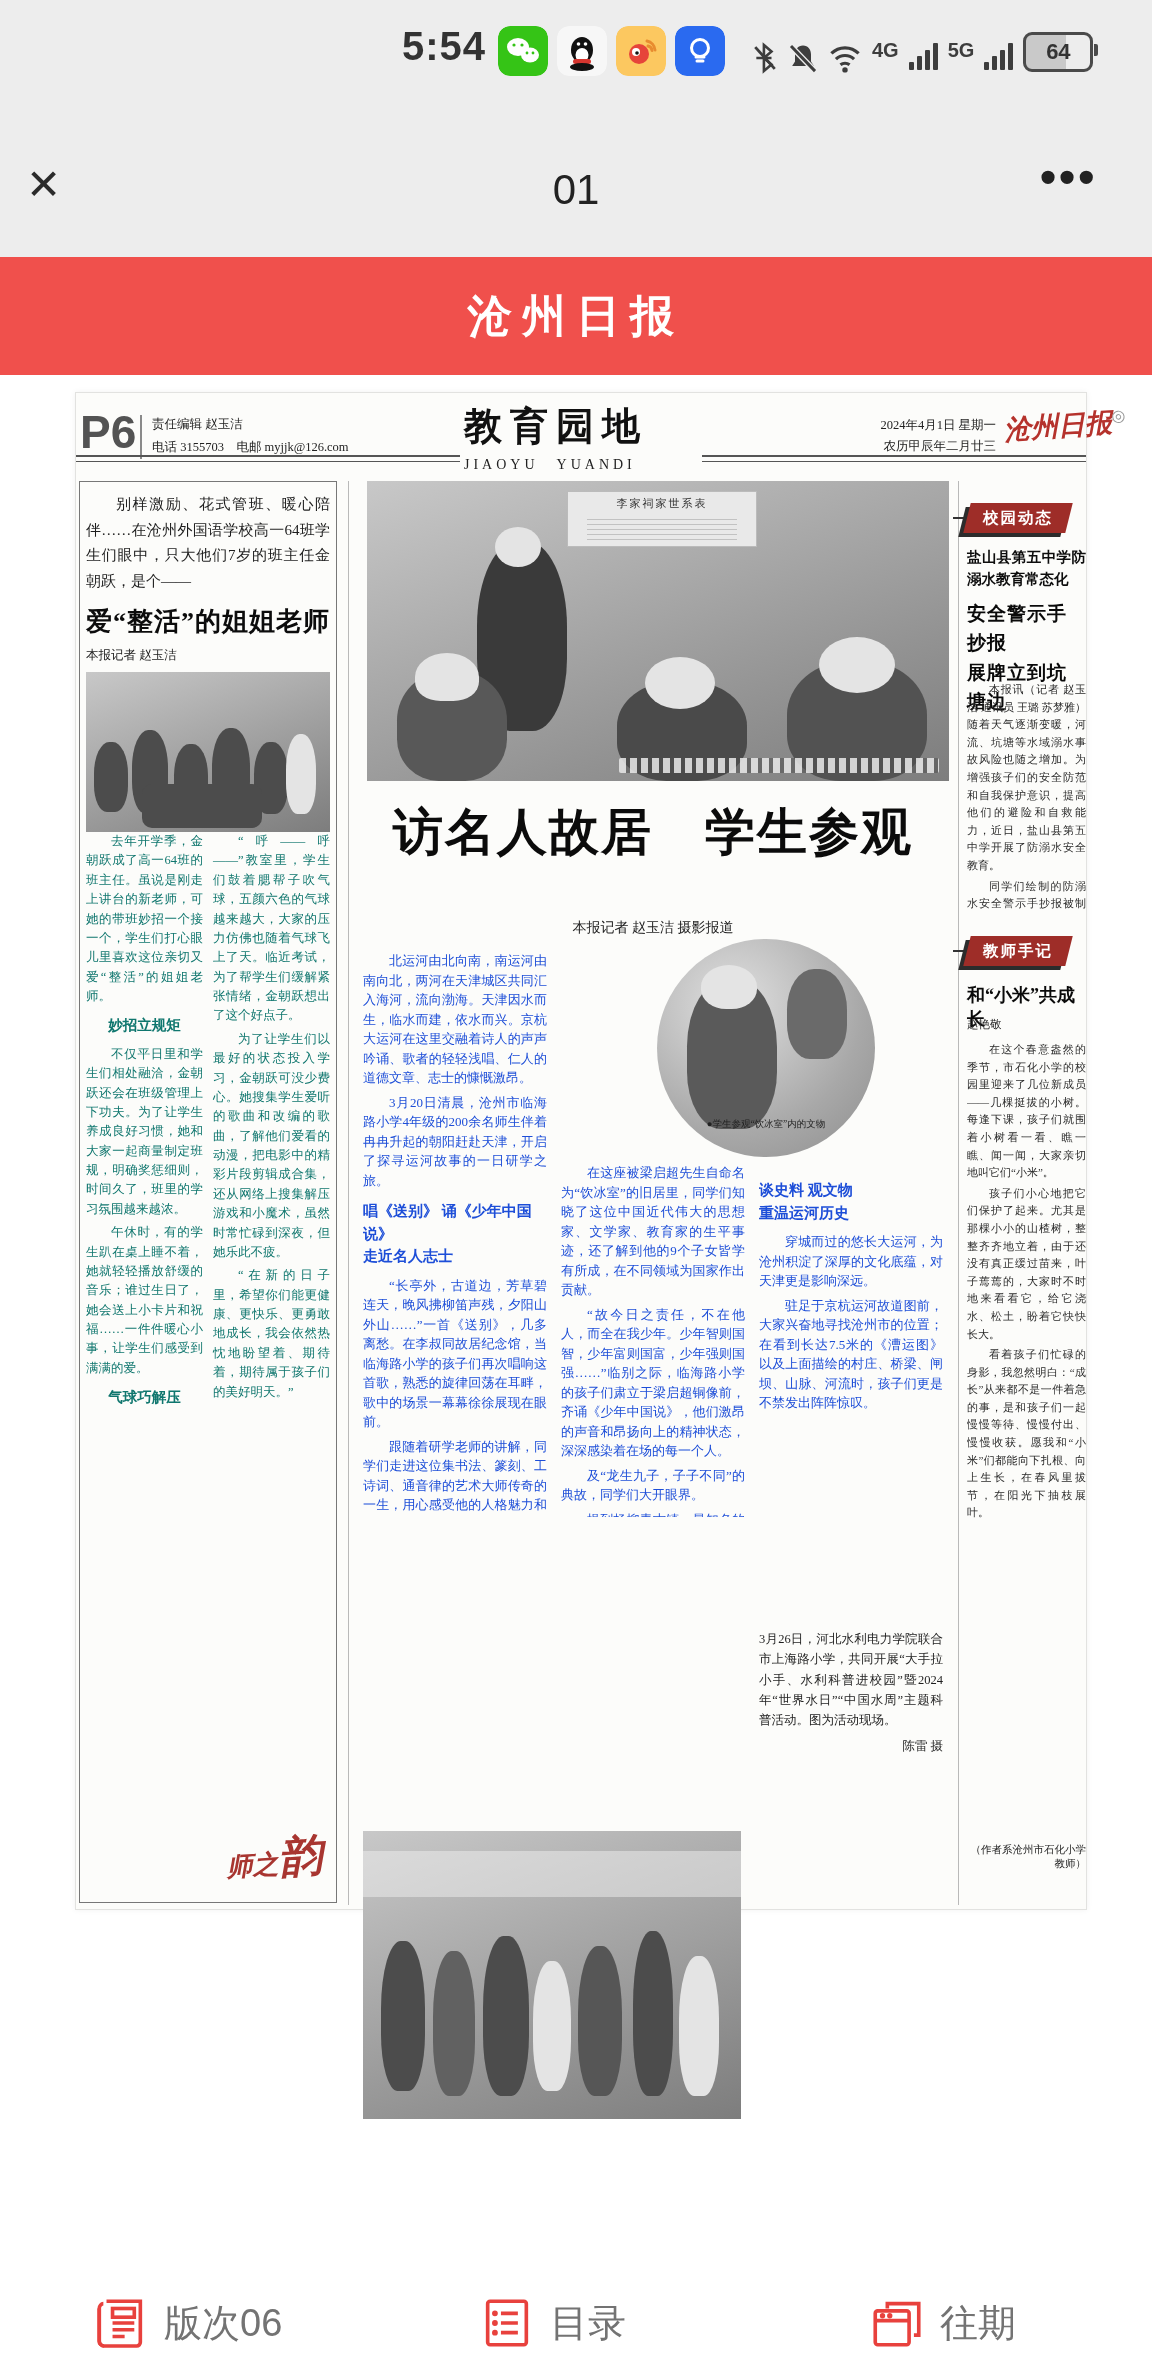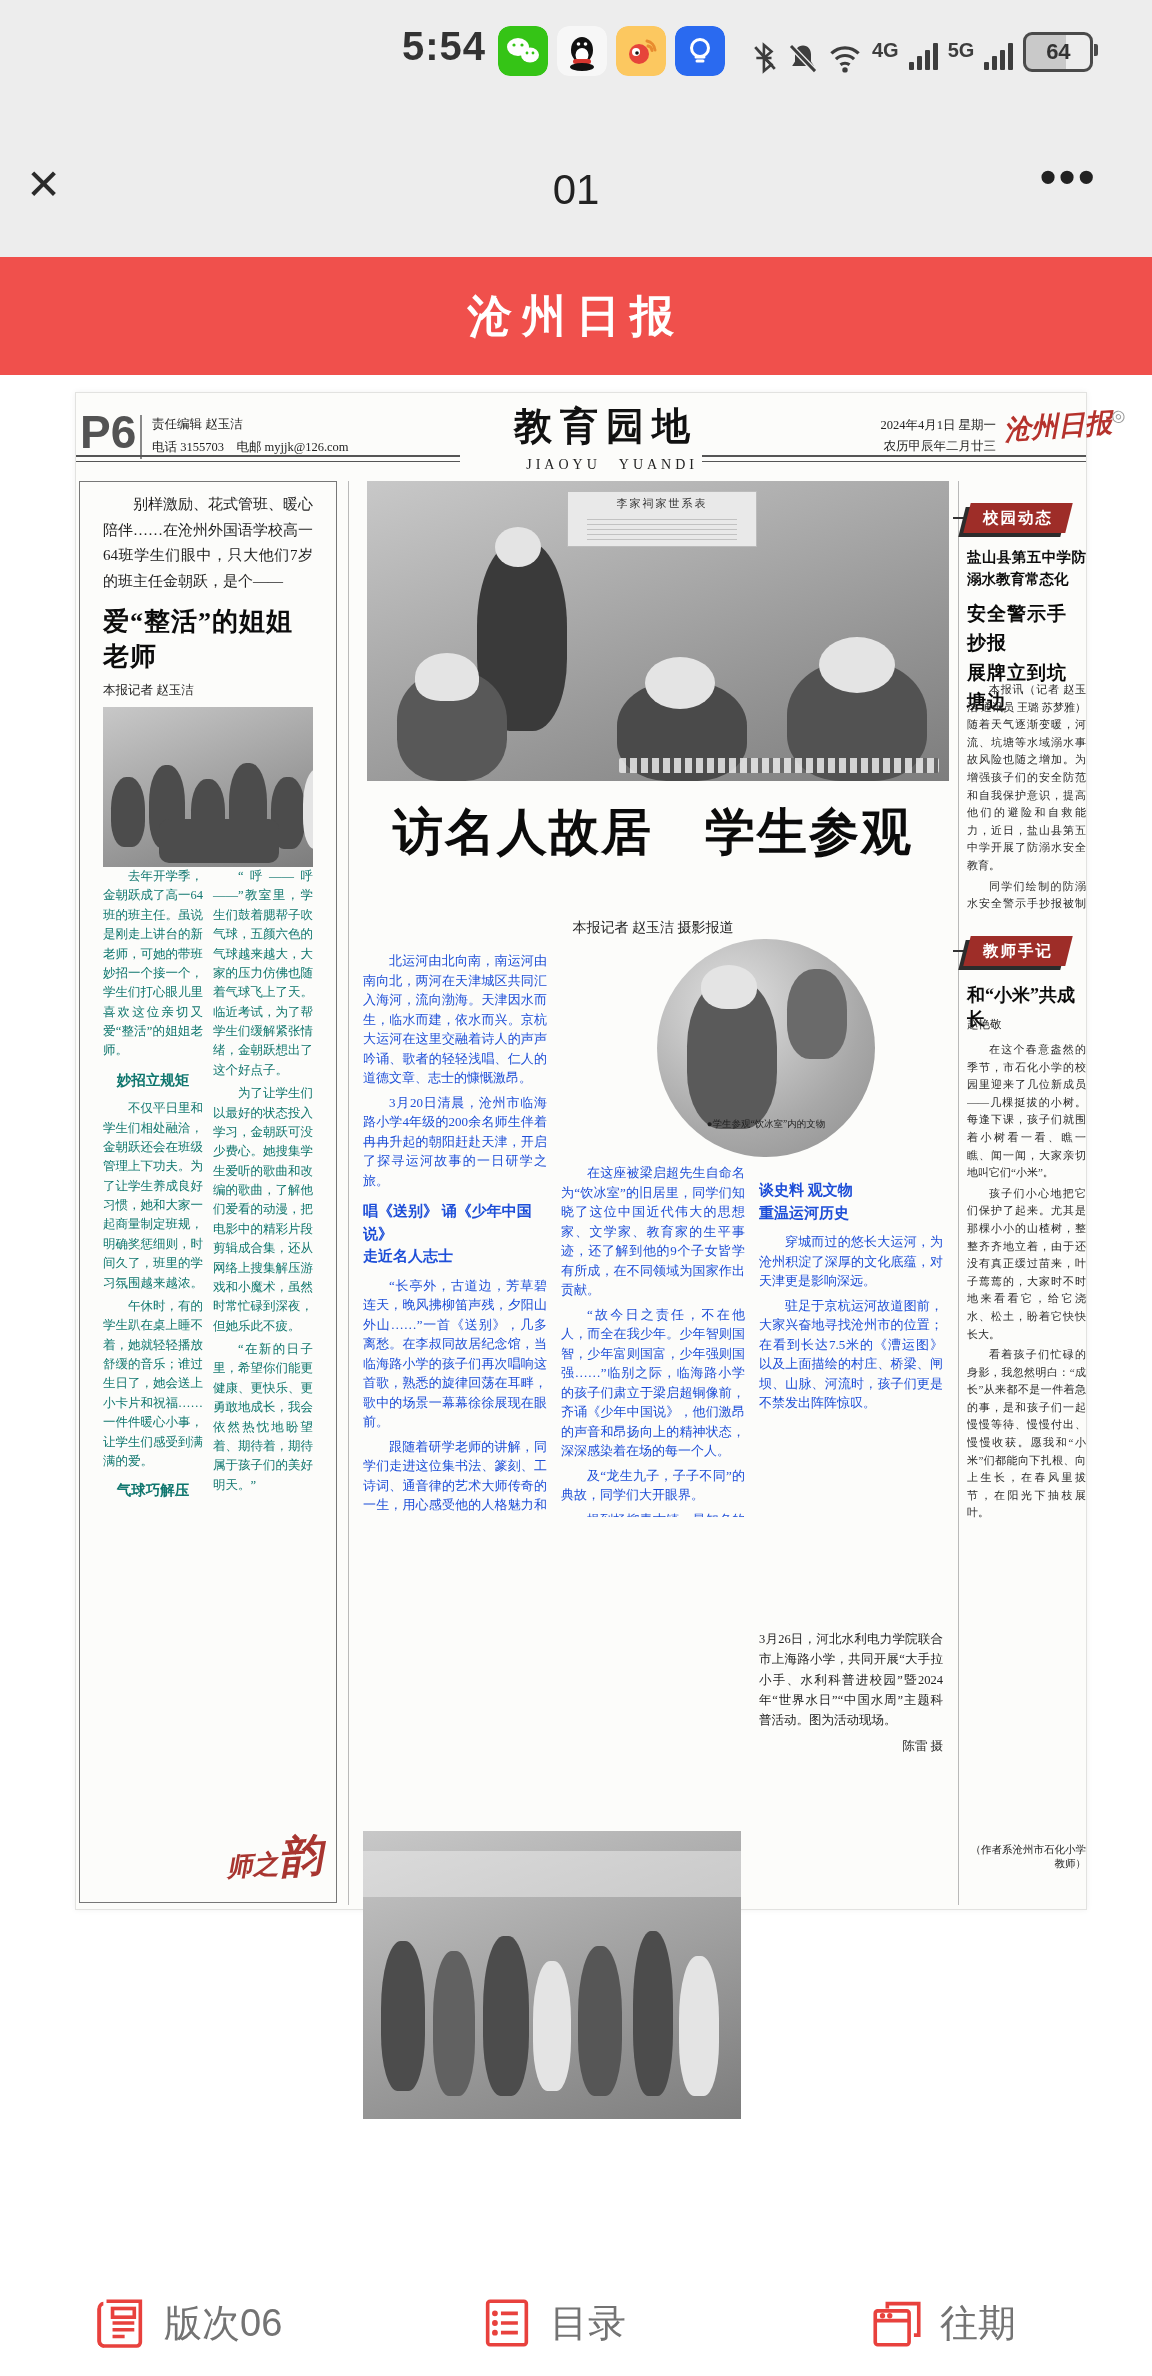--- a/index.html
+++ b/index.html
@@ -21,30 +21,30 @@
   #navmore{left:1040px;top:150px;font-size:46px;color:#222;letter-spacing:3px;font-weight:700;}
   
   #banner{left:0;top:257px;width:1152px;height:118px;background:#f0504c;display:flex;align-items:center;justify-content:center;}
   #banner span{color:#fff;font-size:44px;font-weight:700;letter-spacing:10px;}
   
   #page{left:75px;top:392px;width:1010px;height:1516px;background:#fcfcfa;border:1px solid #e2e2e0;box-shadow:0 0 6px rgba(0,0,0,.06);font-family:"Liberation Serif","DejaVu Serif",serif;color:#222;}
   .serif{font-family:"Liberation Serif","DejaVu Serif",serif;}
   #p6{left:4px;top:12px;font-size:46px;font-weight:800;color:#535353;font-family:"Liberation Sans",sans-serif;}
   .hvline{left:64px;top:22px;width:2px;height:44px;background:#8a8a8a;}
   .edblock{left:76px;top:20px;font-size:12.5px;color:#222;line-height:1.8;white-space:nowrap;}
-  .secwrap{left:388px;top:8px;width:234px;text-align:right;}
+  .secwrap{left:388px;top:8px;width:234px;text-align:left;}
   .secwrap .t{font-size:38px;font-weight:800;letter-spacing:8px;color:#111;}
   .secwrap .py{font-size:14px;letter-spacing:4px;color:#222;margin-top:4px;}
   .hrule{top:62px;height:4px;border-top:2px solid #555;border-bottom:1px solid #555;}
   .dateblock{left:752px;top:22px;width:168px;text-align:right;font-size:12.5px;line-height:1.7;color:#222;white-space:nowrap;}
   .masthead{left:928px;top:16px;width:84px;color:#b5322c;font-size:27px;font-weight:800;font-style:italic;transform:rotate(-4deg);white-space:nowrap;}
   .masthead .reg{font-size:16px;font-style:normal;color:#9a9a9a;vertical-align:super;}
   .vdiv{top:88px;width:1px;height:1424px;background:#b9b9b9;}
   
-  #leftbox{left:3px;top:88px;width:258px;height:1422px;border:1px solid #777;box-sizing:border-box;padding:10px 23px;}
+  #leftbox{left:3px;top:88px;width:258px;height:1422px;border:1px solid #777;box-sizing:border-box;padding:10px 6px;}
   #leftbox .intro{font-size:15px;line-height:1.7;text-align:justify;text-indent:2em;color:#1d1d1d;}
   #leftbox .hl{font-size:26px;font-weight:800;text-align:left;margin-top:10px;letter-spacing:1px;color:#0c0c0c;}
   #leftbox .by{font-size:12.5px;margin-top:8px;color:#222;}
   .photo{background:linear-gradient(160deg,#c8c8c8,#939393 70%,#7d7d7d);position:relative;overflow:hidden;}
   .blob{position:absolute;background:#4c4c4c;border-radius:45% 45% 38% 38%;}
   .blob.lite{background:#e4e4e4;}
   #lphoto{margin-top:8px;width:100%;height:160px;}
   #leftbody{margin-top:0;height:920px;overflow:hidden;column-count:2;column-gap:10px;font-size:12.5px;line-height:1.55;text-align:justify;color:#0f766e;}
   #leftbody p{margin:0 0 4px;text-indent:2em;}
   #leftbody .sub{font-weight:800;font-size:14.5px;text-align:center;text-indent:0;margin:8px 0;}

